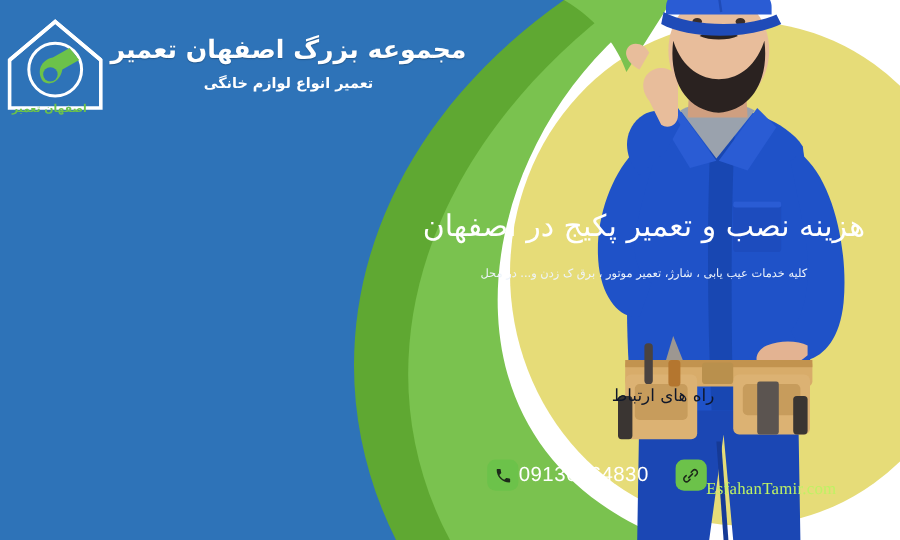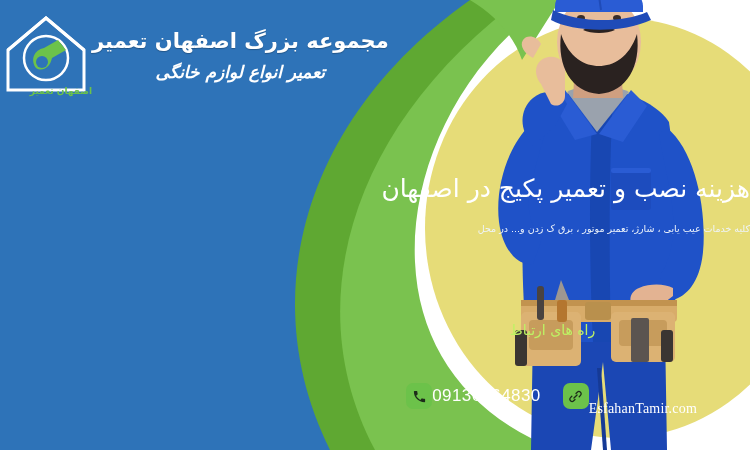--- a/index.html
+++ b/index.html
@@ -30,43 +30,42 @@
   .brand-block{
     margin-right:18px;margin-top:21px;text-align:center;
     display:flex;flex-direction:column;align-items:center;
   }
   .brand-title{
     color:#ffffff;font-size:21px;font-weight:bold;letter-spacing:0px;
     line-height:1.15;white-space:nowrap;
     text-shadow:0 1px 1px rgba(0,0,0,.25);
   }
   .brand-sub{
-    color:#ffffff;font-size:17px;font-weight:bold;margin-top:9px;
+    color:#ffffff;font-size:12px;font-weight:bold;margin-top:9px;
     white-space:nowrap;
-    font-style:italic;
   }
 
   
   .headline-wrap{
-    position:absolute;top:172px;right:0;width:395px;z-index:6;
-    text-align:right;pointer-events:none;
+    position:absolute;top:172px;right:16px;width:395px;z-index:6;
+    text-align:center;pointer-events:none;
   }
   .headline{
     color:#ffffff;font-size:25px;line-height:1.35;white-space:nowrap;
     font-family:"DejaVu Sans","Liberation Sans",sans-serif;font-weight:400;
   }
   .subhead{
     color:#eef4fb;font-size:9.5px;margin-top:17px;white-space:nowrap;
     letter-spacing:.1px;
   }
 
   
   .contact-heading{
     position:absolute;top:322px;right:0;width:395px;text-align:center;
-    color:#bef264;font-size:14px;z-index:6;pointer-events:none;
+    color:#0f172a;font-size:14px;z-index:6;pointer-events:none;
   }
   .contact-row{
     position:absolute;top:372px;right:0;width:360px;height:48px;
     display:flex;flex-direction:row-reverse;align-items:center;
     justify-content:flex-end;z-index:6;
   }
   .contact-item{
     display:flex;flex-direction:row-reverse;align-items:center;
     direction:rtl;
   }
@@ -79,21 +78,21 @@
   .ibox svg{display:block;}
   .phone-lines{
     margin-right:0;margin-left:0;padding-right:10px;
     display:flex;flex-direction:column;direction:ltr;text-align:left;
   }
   .phone-lines span{
     color:#ffffff;font-size:17px;line-height:1.45;letter-spacing:.4px;
     font-family:"Liberation Sans",sans-serif;
   }
   .web-text{
-    padding-right:9px;color:#ffffff;font-size:14px;direction:ltr;
+    padding-right:9px;color:#bef264;font-size:14px;direction:ltr;
     font-family:"Liberation Serif",serif;letter-spacing:.2px;margin-top:26px;
   }
   .photo{
     position:absolute;left:415px;top:0;width:335px;height:450px;z-index:5;
   }
   .photo svg{display:block;}
 </style>
 </head>
 <body>
 
@@ -213,21 +212,21 @@
       <svg width="92" height="100" viewBox="0 0 92 100" aria-hidden="true">
 
         <path d="M 46 8 L 84 40 L 84 80 L 8 80 L 8 40 Z" fill="none" stroke="#ffffff" stroke-width="3"></path>
         <path d="M 8 40 L 46 8 L 84 40" fill="none" stroke="#ffffff" stroke-width="3"></path>
 
         <circle cx="46" cy="48" r="22" fill="none" stroke="#ffffff" stroke-width="2.5"></circle>
         <path d="M 36 58 C 30 50 34 40 44 38 L 58 30 L 66 40 L 52 48
                  C 50 58 42 62 36 58 Z" fill="#6cc24a"></path>
         <circle cx="42" cy="52" r="6" fill="#2e73b8"></circle>
       </svg>
-      <div style="position:absolute;left:10px;right:0;top:76px;text-align:right;
+      <div style="position:absolute;left:10px;right:0;top:76px;text-align:left;
                   color:#6cc24a;font-size:9px;font-weight:bold;">اصفهان تعمیر</div>
     </div>
 
     <div class="brand-block">
       <div class="brand-title">مجموعه بزرگ اصفهان تعمیر</div>
       <div class="brand-sub">تعمیر انواع لوازم خانگی</div>
     </div>
   </div>
 
   <div class="headline-wrap">

